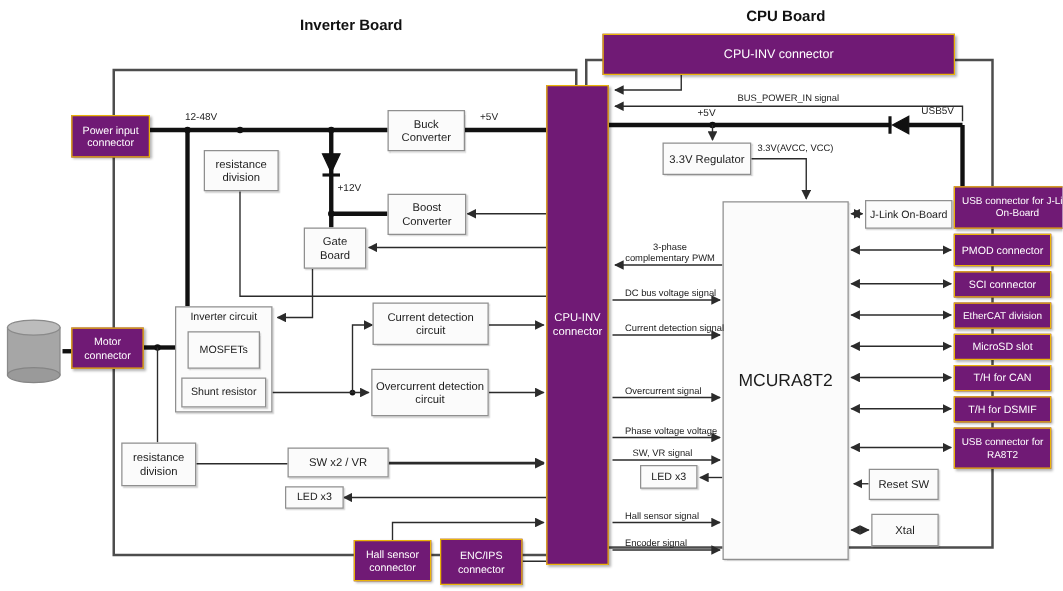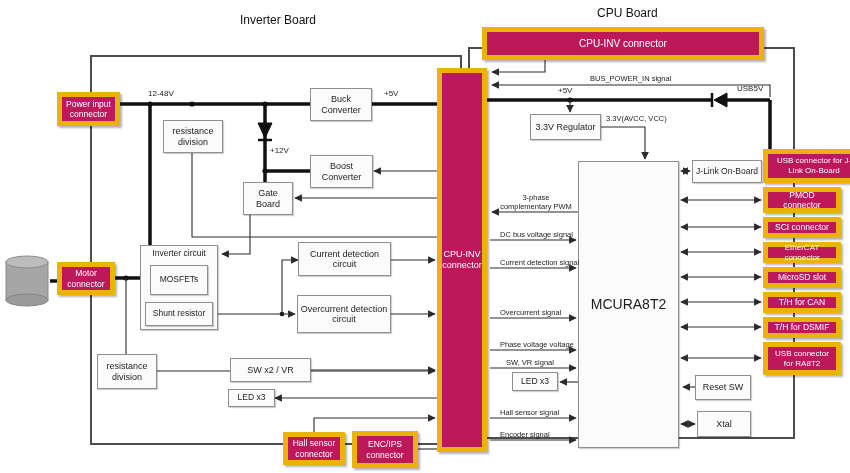--- a/index.html
+++ b/index.html
@@ -1,24 +1,24 @@
 <!DOCTYPE html>
 <html><head>
 <meta charset="utf-8">
 <style>
   *{margin:0;box-sizing:border-box}
   body{font-family:"Liberation Sans",sans-serif;background:#fff}
   .stage{position:relative;width:850px;height:473px;background:#fff;overflow:hidden}
   .board{position:absolute;border:2px solid #4d4d4d;z-index:0;background:#fff}
   svg.wires{position:absolute;left:0;top:0;z-index:1}
   .blk{position:absolute;background:#fbfbfb;border:1px solid #8f8f8f;display:flex;align-items:center;justify-content:center;text-align:center;font-size:9px;color:#1c1c1c;line-height:1.15;z-index:2;box-shadow:1px 1px 1px rgba(0,0,0,.18);padding:1px}
-  .conn{position:absolute;background:#be185d;border:5px solid #eab308;display:flex;align-items:center;justify-content:center;text-align:center;font-size:8.5px;color:#fff;line-height:1.2;z-index:3;box-shadow:1.5px 1.5px 2px rgba(0,0,0,.3);padding:1px 2px}
+  .conn{position:absolute;background:#701a75;border:1px solid #eab308;display:flex;align-items:center;justify-content:center;text-align:center;font-size:8.5px;color:#fff;line-height:1.2;z-index:3;box-shadow:1.5px 1.5px 2px rgba(0,0,0,.3);padding:1px 2px}
   .lbl{position:absolute;font-size:8px;color:#1c1c1c;z-index:4;white-space:nowrap}
   .sig{font-size:7.5px}
-  .title{position:absolute;font-size:12px;font-weight:normal;color:#111;z-index:4;white-space:nowrap}
+  .title{position:absolute;font-size:12px;font-weight:bold;color:#111;z-index:4;white-space:nowrap}
   .mcu{font-size:14px;line-height:1.3}
   .invcirc{justify-content:flex-start;align-items:center;flex-direction:column;padding-top:3px}
   .wrapc{text-align:center}
 </style>
 </head>
 <body>
 
 <div class="stage">
 
   <div class="title" style="left:240px;top:13px">Inverter Board</div>
@@ -115,21 +115,21 @@
 
   <div class="conn" style="left:482px;top:27px;width:282px;height:33px;font-size:10px">CPU-INV connector</div>
   <div class="conn" style="left:437px;top:68px;width:50px;height:384px;font-size:9px">CPU-INV connector</div>
   <div class="conn" style="left:57px;top:92px;width:63px;height:34px">Power input connector</div>
   <div class="conn" style="left:57px;top:262px;width:58px;height:33px">Motor connector</div>
   <div class="conn" style="left:283px;top:432px;width:62px;height:33px">Hall sensor connector</div>
   <div class="conn" style="left:352px;top:431px;width:66px;height:37px">ENC/IPS connector</div>
   <div class="conn" style="left:763px;top:149px;width:102px;height:34px;font-size:8px">USB connector for J-Link On-Board</div>
   <div class="conn" style="left:763px;top:187px;width:78px;height:26px">PMOD connector</div>
   <div class="conn" style="left:763px;top:217px;width:78px;height:21px">SCI connector</div>
-  <div class="conn" style="left:763px;top:242px;width:78px;height:21px;font-size:8px">EtherCAT connector</div>
+  <div class="conn" style="left:763px;top:242px;width:78px;height:21px;font-size:8px">EtherCAT division</div>
   <div class="conn" style="left:763px;top:267px;width:78px;height:21px">MicroSD slot</div>
   <div class="conn" style="left:763px;top:292px;width:78px;height:21px">T/H for CAN</div>
   <div class="conn" style="left:763px;top:317px;width:78px;height:21px">T/H for DSMIF</div>
   <div class="conn" style="left:763px;top:342px;width:78px;height:33px;font-size:8px">USB connector for RA8T2</div>
 
   <div class="blk" style="left:163px;top:120px;width:60px;height:33px">resistance division</div>
   <div class="blk" style="left:310px;top:88px;width:62px;height:33px">Buck Converter</div>
   <div class="blk" style="left:310px;top:155px;width:63px;height:33px">Boost Converter</div>
   <div class="blk" style="left:243px;top:182px;width:50px;height:33px">Gate Board</div>
   <div class="blk invcirc" style="left:140px;top:245px;width:78px;height:85px;font-size:8.5px">

